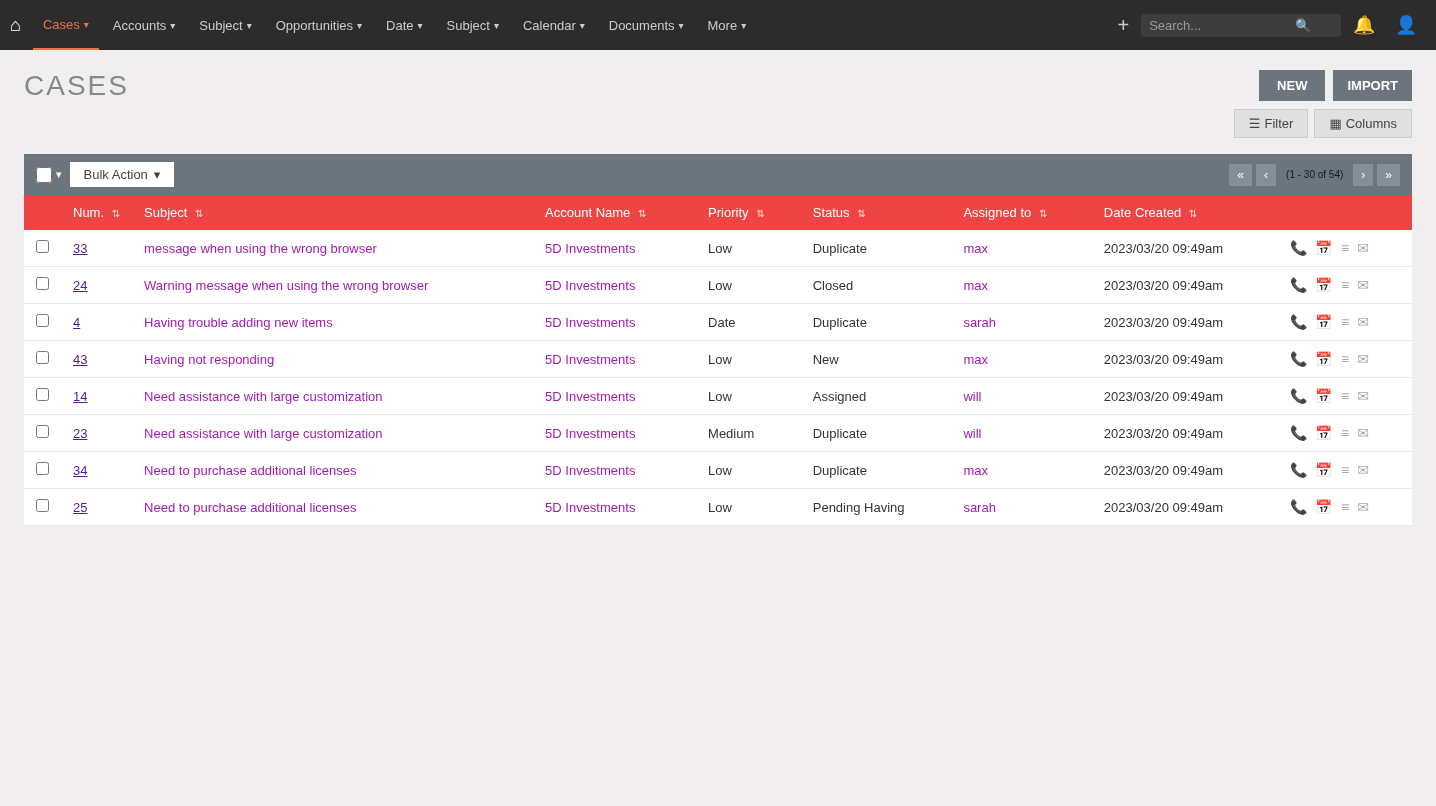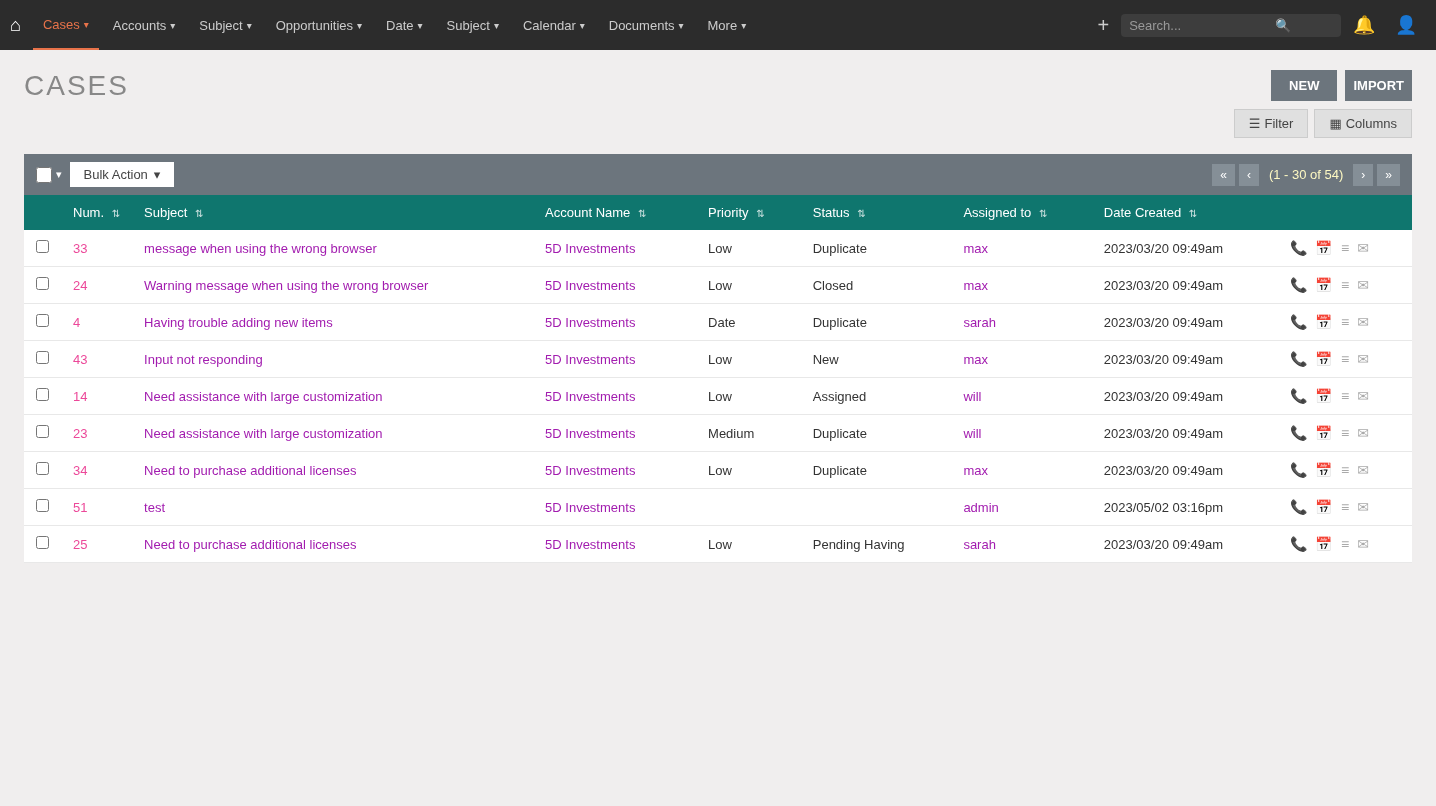--- a/index.html
+++ b/index.html
@@ -41,21 +41,21 @@
       cursor: pointer;
       padding: 0 8px;
     }
     .nav-search {
       display: flex;
       align-items: center;
       background: #3d3d3d;
       border-radius: 4px;
       padding: 4px 8px;
       gap: 6px;
-      width: 220px;
+      width: 200px;
     }
     .nav-search input {
       background: transparent;
       border: none;
       color: #ccc;
       outline: none;
       font-size: 13px;
       width: 140px;
     }
     .nav-search input::placeholder { color: #999; }
@@ -101,21 +101,21 @@
       border: none;
       padding: 8px 18px;
       font-size: 13px;
       cursor: pointer;
       font-weight: bold;
     }
     .btn-import {
       background: #6c757d;
       color: #fff;
       border: none;
-      padding: 8px 8px;
+      padding: 8px 14px;
       font-size: 13px;
       cursor: pointer;
       font-weight: bold;
     }
     .filter-columns {
       display: flex;
       gap: 6px;
     }
     .btn-filter, .btn-columns {
       background: #e0e0e0;
@@ -176,33 +176,33 @@
     }
     .pagination-btn {
       background: #858f97;
       color: #fff;
       border: none;
       padding: 4px 8px;
       font-size: 12px;
       cursor: pointer;
     }
     .pagination-info {
-      color: #fef9c3;
-      font-size: 13px;
+      color: #0f172a;
+      font-size: 10px;
       padding: 0 6px;
     }
 
     
     .data-table {
       width: 100%;
       border-collapse: collapse;
       background: #fff;
     }
     .data-table thead tr {
-      background: #0f766e;
+      background: #ef4444;
       color: #fff;
     }
     .data-table thead th {
       padding: 10px 12px;
       text-align: left;
       font-weight: normal;
       font-size: 13px;
       white-space: nowrap;
     }
     .data-table thead th .sort-icon {
@@ -231,21 +231,22 @@
     }
     .row-icon {
       cursor: pointer;
       font-size: 14px;
     }
     .checkbox-cell {
       width: 30px;
     }
     .num-cell {
       width: 60px;
-      color: #ec4899;
+      color: #4c1d95;
+      text-decoration: underline;
     }
   </style>
 </head>
 <body>
 
 <nav class="navbar">
   <span class="nav-home">⌂</span>
   <div class="nav-item active">
     <span>Cases</span>
     <span class="chevron">▾</span>
@@ -447,21 +448,21 @@
         <span class="row-icon" title="Email">✉</span>
       </div>
     </td>
   </tr>
         <tr style="background: rgb(255, 255, 255);">
     <td class="checkbox-cell">
       <input type="checkbox" style="">
     </td>
     <td class="num-cell">43</td>
     <td>
-      <a class="link-text">Input not responding</a>
+      <a class="link-text">Having not responding</a>
     </td>
     <td>
       <a class="link-text">5D Investments</a>
     </td>
     <td>Low</td>
     <td>New</td>
     <td>
       <a class="link-text">max</a>
     </td>
     <td>2023/03/20 09:49am</td>
@@ -549,46 +550,20 @@
         <span class="row-icon" title="Schedule">📅</span>
         <span class="row-icon" title="Activity">≡</span>
         <span class="row-icon" title="Email">✉</span>
       </div>
     </td>
   </tr>
         <tr style="background: rgb(255, 255, 255);">
     <td class="checkbox-cell">
       <input type="checkbox" style="">
     </td>
-    <td class="num-cell">51</td>
-    <td>
-      <a class="link-text">test</a>
-    </td>
-    <td>
-      <a class="link-text">5D Investments</a>
-    </td>
-    <td></td>
-    <td></td>
-    <td>
-      <a class="link-text">admin</a>
-    </td>
-    <td>2023/05/02 03:16pm</td>
-    <td>
-      <div class="row-icons">
-        <span class="row-icon" title="Call">📞</span>
-        <span class="row-icon" title="Schedule">📅</span>
-        <span class="row-icon" title="Activity">≡</span>
-        <span class="row-icon" title="Email">✉</span>
-      </div>
-    </td>
-  </tr>
-        <tr style="background: rgb(255, 255, 255);">
-    <td class="checkbox-cell">
-      <input type="checkbox" style="">
-    </td>
     <td class="num-cell">25</td>
     <td>
       <a class="link-text">Need to purchase additional licenses</a>
     </td>
     <td>
       <a class="link-text">5D Investments</a>
     </td>
     <td>Low</td>
     <td>Pending Having</td>
     <td>

